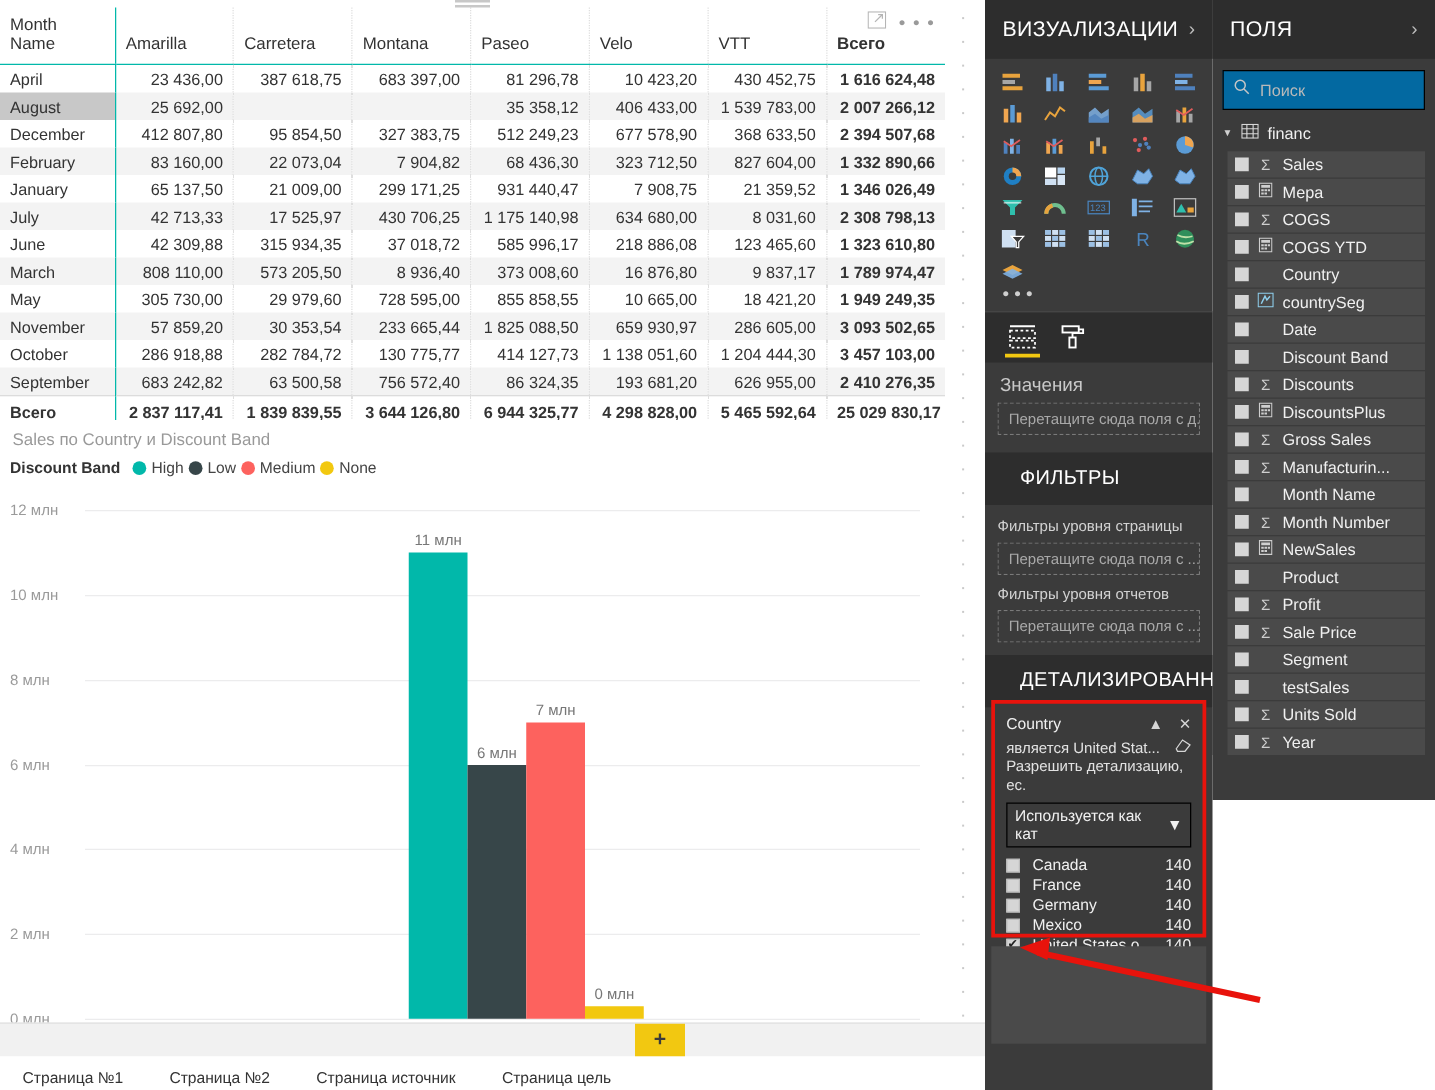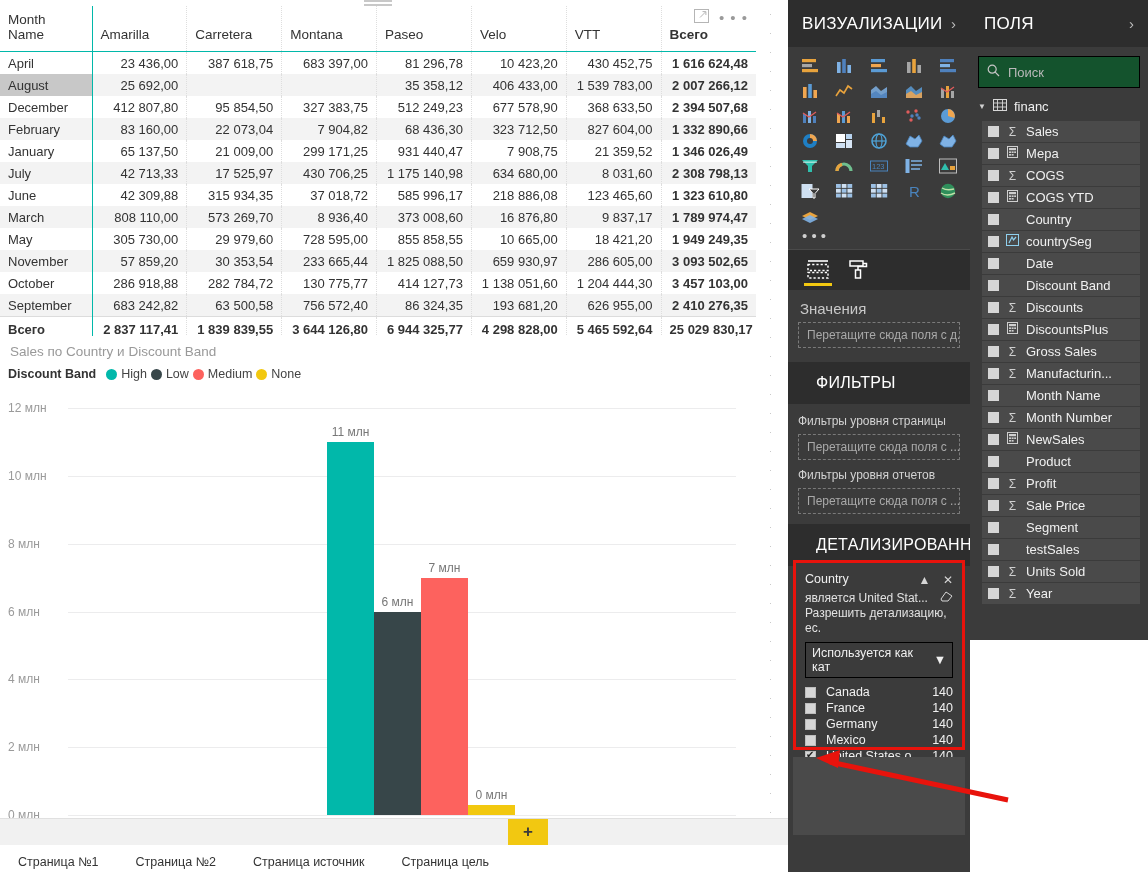--- a/index.html
+++ b/index.html
@@ -197,21 +197,21 @@
     background: #4a4a4a;
   }
   #red-arrow { position: absolute; left: 788px; top: 700px; width: 360px; height: 110px; pointer-events:none;}
 
   
   #fieldspane {
     position: absolute; left: 970px; top: 0; width: 178px; height: 640px;
     background: #3b3b3b; color: #e6e6e6;
   }
   #searchbox {
-    margin: 9px 8px 4px 8px; background: #14532d; border: 1px solid #000;
+    margin: 9px 8px 4px 8px; background: #0369a1; border: 1px solid #000;
     display: flex; align-items: center; gap: 8px; padding: 6px 8px;
   }
   #searchbox .ph { font-size: 13px; color: #b9b9b9; }
   #tablerow {
     display: flex; align-items: center; gap: 7px; padding: 7px 8px 6px 8px;
     font-size: 13px; color: #f0f0f0;
   }
   .fieldrow {
     display: flex; align-items: center; gap: 7px; margin: 1px 8px 1px 12px;
     background: #4a4a4a; padding: 3px 6px; font-size: 13px; color:#f0f0f0;
@@ -322,21 +322,21 @@
               <td class="colsep">315 934,35</td>
               <td class="colsep">37 018,72</td>
               <td class="colsep">585 996,17</td>
               <td class="colsep">218 886,08</td>
               <td class="colsep">123 465,60</td>
               <td class="colsep last">1 323 610,80</td>
             </tr>
             <tr class="alt">
               <td class="c0">March</td>
               <td class="c1">808 110,00</td>
-              <td class="colsep">573 269,70</td>
+              <td class="colsep">573 205,50</td>
               <td class="colsep">8 936,40</td>
               <td class="colsep">373 008,60</td>
               <td class="colsep">16 876,80</td>
               <td class="colsep">9 837,17</td>
               <td class="colsep last">1 789 974,47</td>
             </tr>
             <tr>
               <td class="c0">May</td>
               <td class="c1">305 730,00</td>
               <td class="colsep">29 979,60</td>

